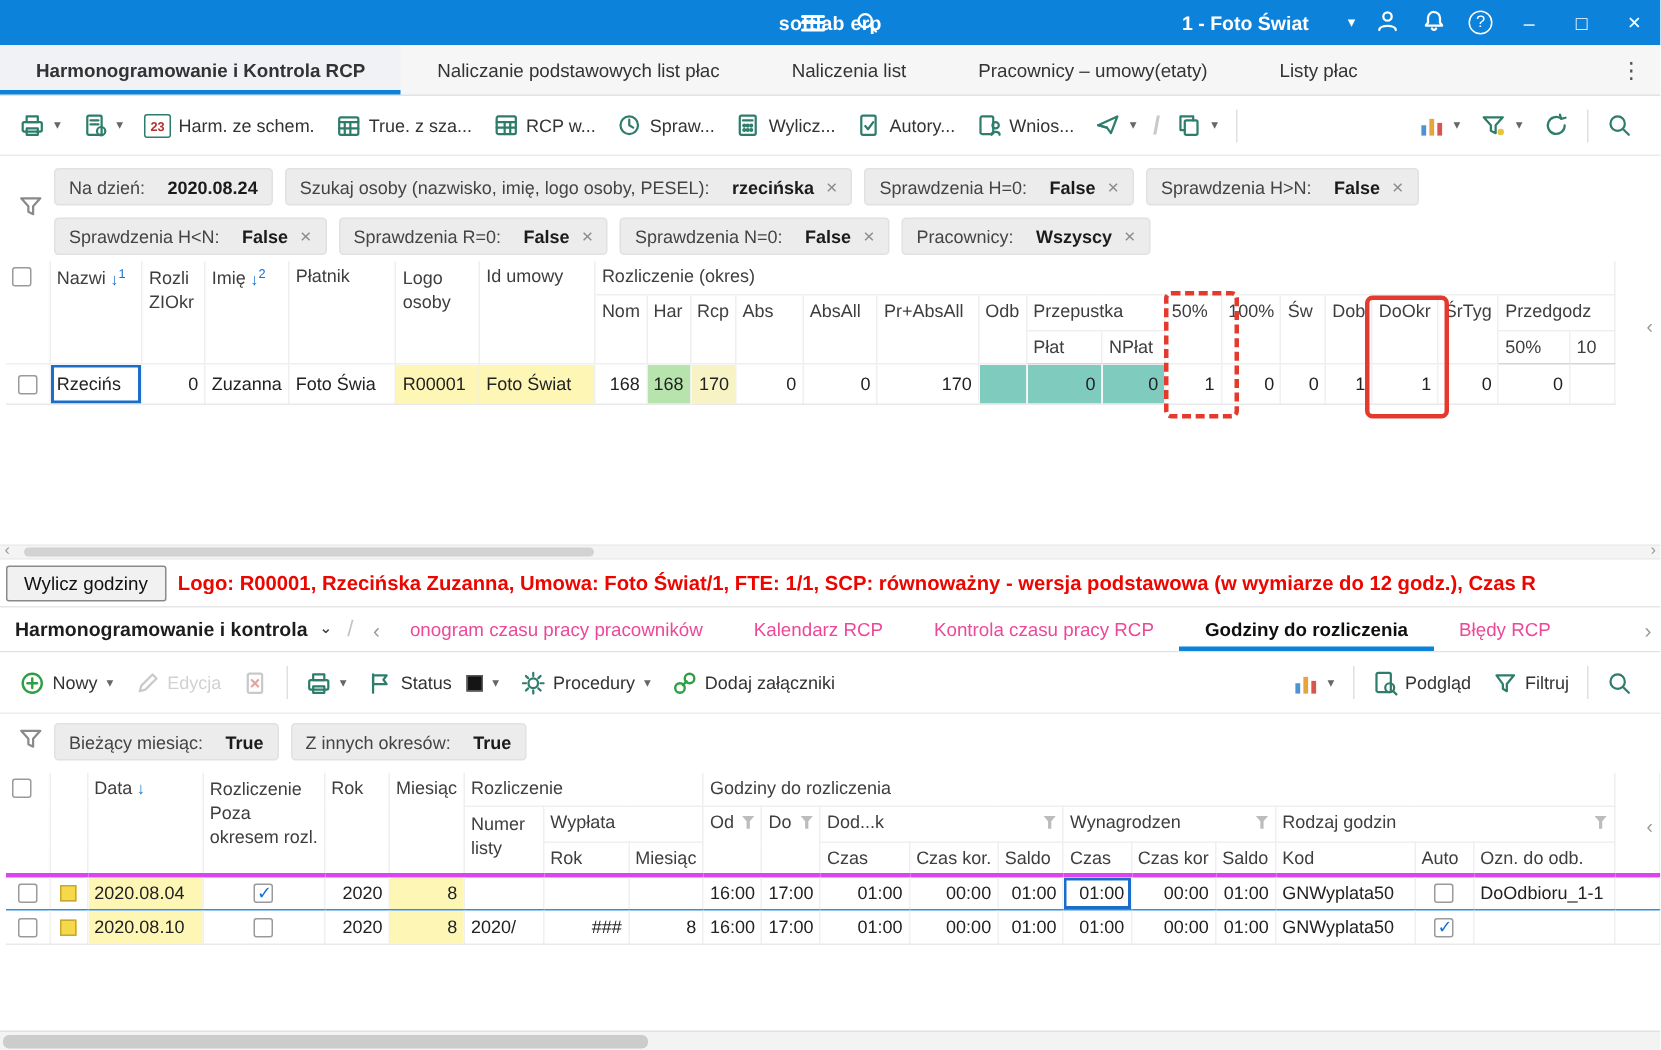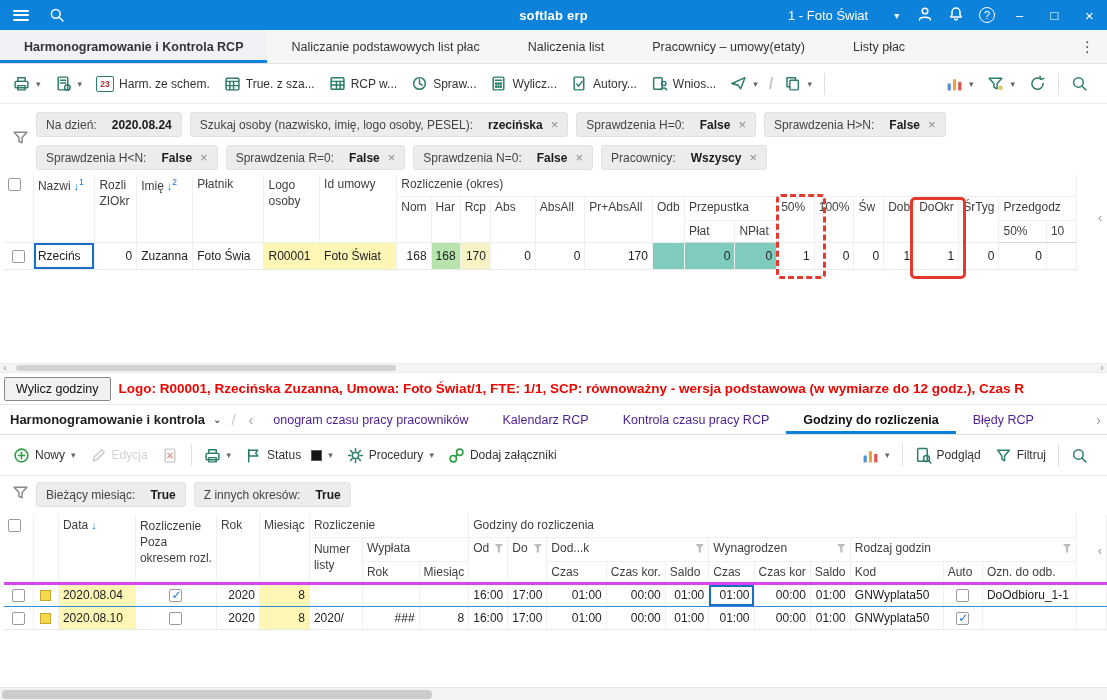--- a/index.html
+++ b/index.html
@@ -3,26 +3,26 @@
 <meta charset="utf-8">
 <style>
   * { box-sizing: border-box; margin: 0; padding: 0; }
   html,body { width:1107px; height:700px; }
   body {
     position: relative; overflow: hidden; background:#fff;
     font-family:"Liberation Sans","DejaVu Sans",sans-serif;
     font-size:12px; color:#333;
   }
   
-  .titlebar{position:absolute;top:0;left:0;right:0;height:30px;background:#0d82da;color:#fff;display:flex;align-items:center;}
+  .titlebar{position:absolute;top:0;left:0;right:0;height:30px;background:#0d82da;color:#fff;display:flex;align-items:center;justify-content:center;}
   .burger{width:16px;height:11px;margin-left:13px;display:flex;flex-direction:column;justify-content:space-between;cursor:pointer}
   .burger i{height:2px;background:#fff;border-radius:1px;display:block}
   .tb-search{margin-left:20px;display:flex;align-items:center}
   .appname{position:absolute;left:50%;transform:translateX(-50%);font-weight:bold;font-size:13px;letter-spacing:.2px}
-  .company{position:absolute;left:788px;display:flex;align-items:center;font-size:13px;font-weight:normal}
+  .company{position:absolute;left:788px;display:flex;align-items:center;font-size:13px;font-weight:bold}
   .company .caret{margin-left:26px;font-size:10px;color:#fff}
   .ticons{position:absolute;right:112px;display:flex;align-items:center;gap:15px}
   .helpc{width:16px;height:16px;border:1.3px solid #fff;border-radius:50%;font-size:11px;display:flex;align-items:center;justify-content:center}
   .winctl{position:absolute;right:0;top:0;height:30px;display:flex}
   .winbtn{width:35px;height:30px;display:flex;align-items:center;justify-content:center;font-size:13px}
   svg.w{stroke:#fff;fill:none;stroke-width:1.5;stroke-linecap:round;stroke-linejoin:round;width:16px;height:16px}
   
   .maintabs{position:absolute;top:30px;left:0;right:0;height:34px;background:#f6f6f6;border-bottom:1px solid #e2e2e2;display:flex;align-items:stretch}
   .mtab{padding:0 24px;display:flex;align-items:center;font-size:12.5px;color:#333;cursor:pointer}
   .mtab.active{font-weight:bold;box-shadow:inset 0 -3px 0 #0d82da;background:#f0f2f5}
@@ -95,21 +95,21 @@
   .hsarr{position:absolute;top:-3px;color:#999;font-size:11px}
   .footer1{position:absolute;top:375px;left:4px;right:0;height:27px;display:flex;align-items:center;gap:8px;overflow:hidden;white-space:nowrap}
   .btn-wylicz{height:24px;padding:0 11px;background:#f1f1f1;border:1px solid #8a8a8a;border-radius:2px;font-size:12.5px;color:#101010;display:flex;align-items:center;cursor:pointer;flex:none}
   .infotext{color:#eb0600;font-weight:bold;font-size:13.5px;overflow:hidden;white-space:nowrap}
   
   .sec2tabs{position:absolute;top:404px;left:0;right:0;height:31px;border-top:1px solid #e6e6e6;border-bottom:1px solid #e2e2e2;display:flex;align-items:stretch;background:#fff}
   .s2title{font-weight:bold;font-size:13px;color:#1d1d1d;margin-left:10px;display:flex;align-items:center;gap:7px;cursor:pointer}
   .s2title .caret{font-size:10px;color:#444}
   .s2slash{color:#c4c4c4;margin:0 10px;font-size:15px;align-self:center}
   .chev{color:#9a9a9a;font-size:14px;align-self:center;margin:0 3px;cursor:pointer}
-  .s2tab{padding:0 17px;display:flex;align-items:center;color:#4c1d95;font-size:12.5px;cursor:pointer;white-space:nowrap}
+  .s2tab{padding:0 17px;display:flex;align-items:center;color:#ec4899;font-size:12.5px;cursor:pointer;white-space:nowrap}
   .s2tab.active{color:#0f0f0f;font-weight:bold;box-shadow:inset 0 -3px 0 #0d82da}
   .hs2{position:absolute;bottom:0;left:0;right:0;height:13px;background:#f3f3f3;border-top:1px solid #e3e3e3}
   .hs2 .thumb{position:absolute;left:2px;top:2px;height:9px;width:430px;background:#cccccc;border-radius:4px}
 </style>
 </head>
 <body>
 
 <header class="titlebar">
   <span class="burger">
       <i></i>

